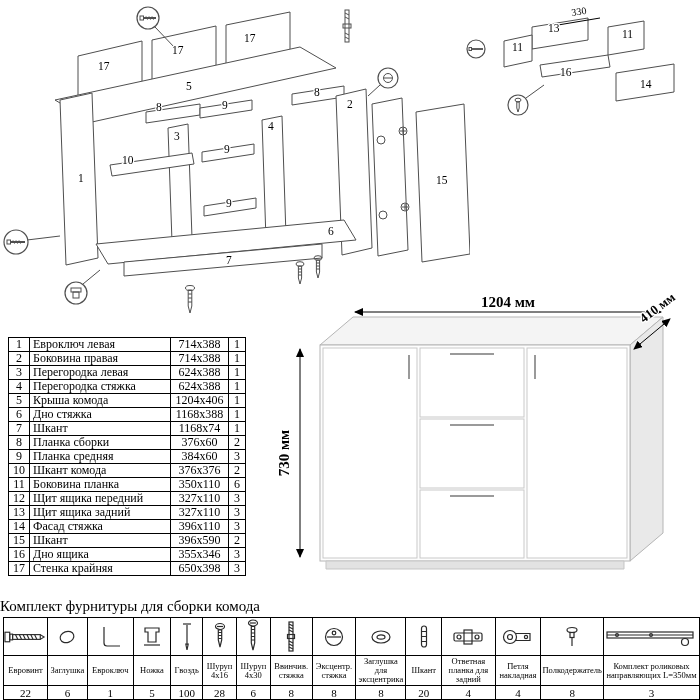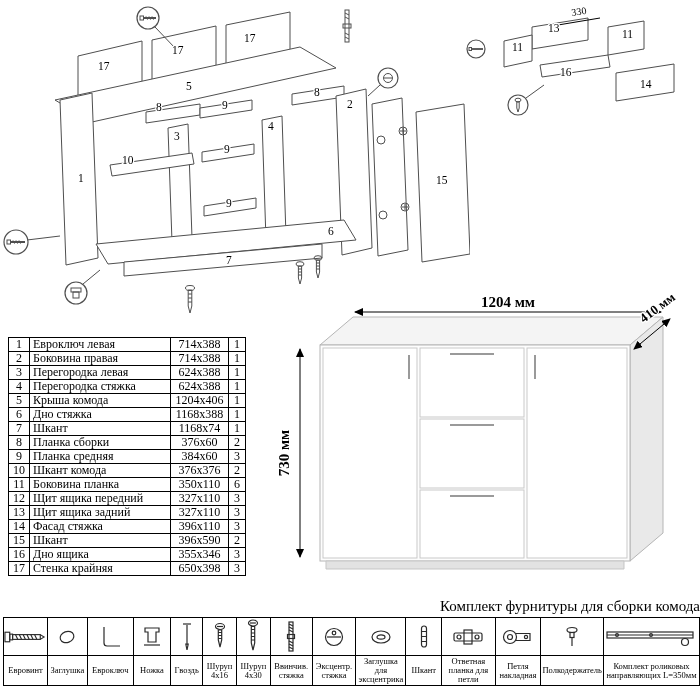--- a/index.html
+++ b/index.html
@@ -19,21 +19,21 @@
   #drawer-svg { position:absolute; left:460px; top:5px; }
   #render-svg { position:absolute; left:270px; top:295px; }
 
   #parts-table { position:absolute; left:8px; top:337px; border-collapse:collapse; }
   #parts-table td { border:1px solid #000; font-size:12px; height:14px; line-height:13px; padding:0 3px; white-space:nowrap; }
   #parts-table td.c-n { width:21px; text-align:center; padding:0 1px; }
   #parts-table td.c-name { width:141px; }
   #parts-table td.c-size { width:58px; text-align:center;margin-left:44px; }
   #parts-table td.c-qty { width:17px; text-align:center; padding:0 1px; }
 
-  #hw-title { position:absolute; left:0; top:598px; width:700px; text-align:right; font-size:15px; color:#000; }
+  #hw-title { position:absolute; left:0; top:598px; width:700px; text-align:left; font-size:15px; color:#000; }
 
   #hw-table { position:absolute; left:3px; top:617px; border-collapse:collapse; table-layout:fixed; }
   #hw-table td { border:1px solid #000; text-align:center; vertical-align:middle; overflow:hidden; }
   #hw-table tr.r-icon td { height:38px; }
   #hw-table tr.r-name td { height:26px; font-size:8.5px; line-height:1.06; padding:1px; }
   #hw-table tr.r-qty td { height:14px; font-size:11px; line-height:12px; }
   .icn { display:inline-block; vertical-align:middle; }
   .icn * { stroke:#2a2a2a; fill:none; stroke-width:1.2; }
 </style>
 </head>
@@ -493,21 +493,38 @@
         <td>Заглушка</td>
         <td>Евроключ</td>
         <td>Ножка</td>
         <td>Гвоздь</td>
         <td>Шуруп 4x16</td>
         <td>Шуруп 4x30</td>
         <td>Ввинчив. стяжка</td>
         <td>Эксцентр. стяжка</td>
         <td>Заглушка для эксцентрика</td>
         <td>Шкант</td>
-        <td>Ответная планка для петли</td>
+        <td>Ответная планка для задний</td>
         <td>Петля накладная</td>
         <td>Полкодержатель</td>
         <td>Комплект роликовых направляющих L=350мм</td>
       </tr>
+      <tr class="r-qty">
+        <td>22</td>
+        <td>6</td>
+        <td>1</td>
+        <td>5</td>
+        <td>100</td>
+        <td>28</td>
+        <td>6</td>
+        <td>8</td>
+        <td>8</td>
+        <td>8</td>
+        <td>20</td>
+        <td>4</td>
+        <td>4</td>
+        <td>8</td>
+        <td>3</td>
+      </tr>
     </tbody>
   </table>
 
 </div>
 
 </body></html>

